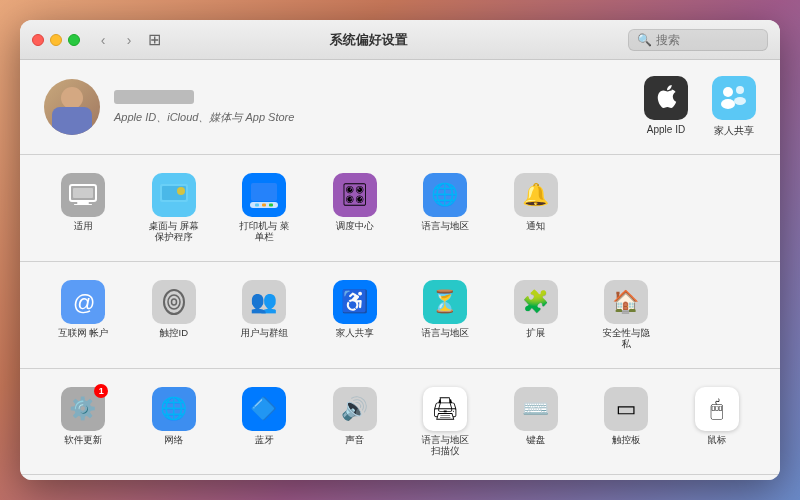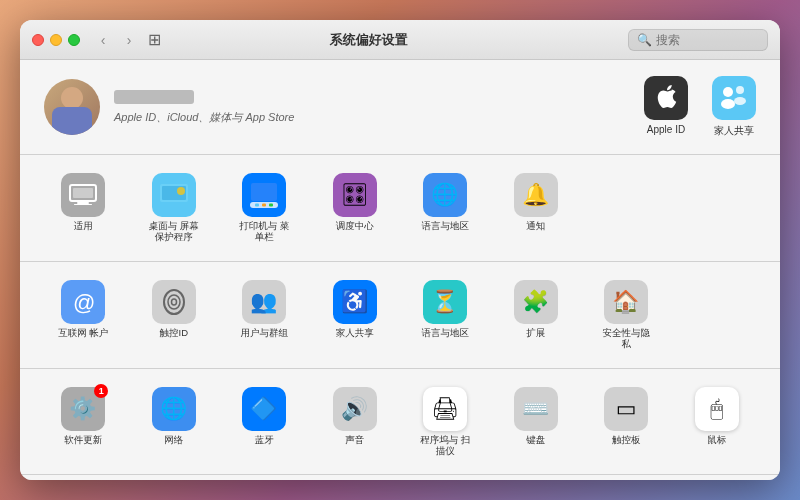--- a/index.html
+++ b/index.html
@@ -419,21 +419,21 @@
             <div class="icon-item">
               <div class="icon-box" style="background: rgb(0, 122, 255); font-size: 22px;">🔷</div>
               <div class="icon-label">蓝牙</div>
             </div>
             <div class="icon-item">
               <div class="icon-box" style="background: rgb(208, 208, 208); font-size: 22px;">🔊</div>
               <div class="icon-label">声音</div>
             </div>
             <div class="icon-item">
               <div class="icon-box" style="background: rgb(255, 255, 255); box-shadow: rgba(0, 0, 0, 0.2) 0px 1px 4px; font-size: 22px;">🖨</div>
-              <div class="icon-label">程序坞与
+              <div class="icon-label">语言与地区
 扫描仪</div>
             </div>
             <div class="icon-item">
               <div class="icon-box" style="background: rgb(208, 208, 208); font-size: 22px;">⌨️</div>
               <div class="icon-label">键盘</div>
             </div>
             <div class="icon-item">
               <div class="icon-box" style="background: rgb(208, 208, 208); font-size: 22px;">▭</div>
               <div class="icon-label">触控板</div>
             </div>

